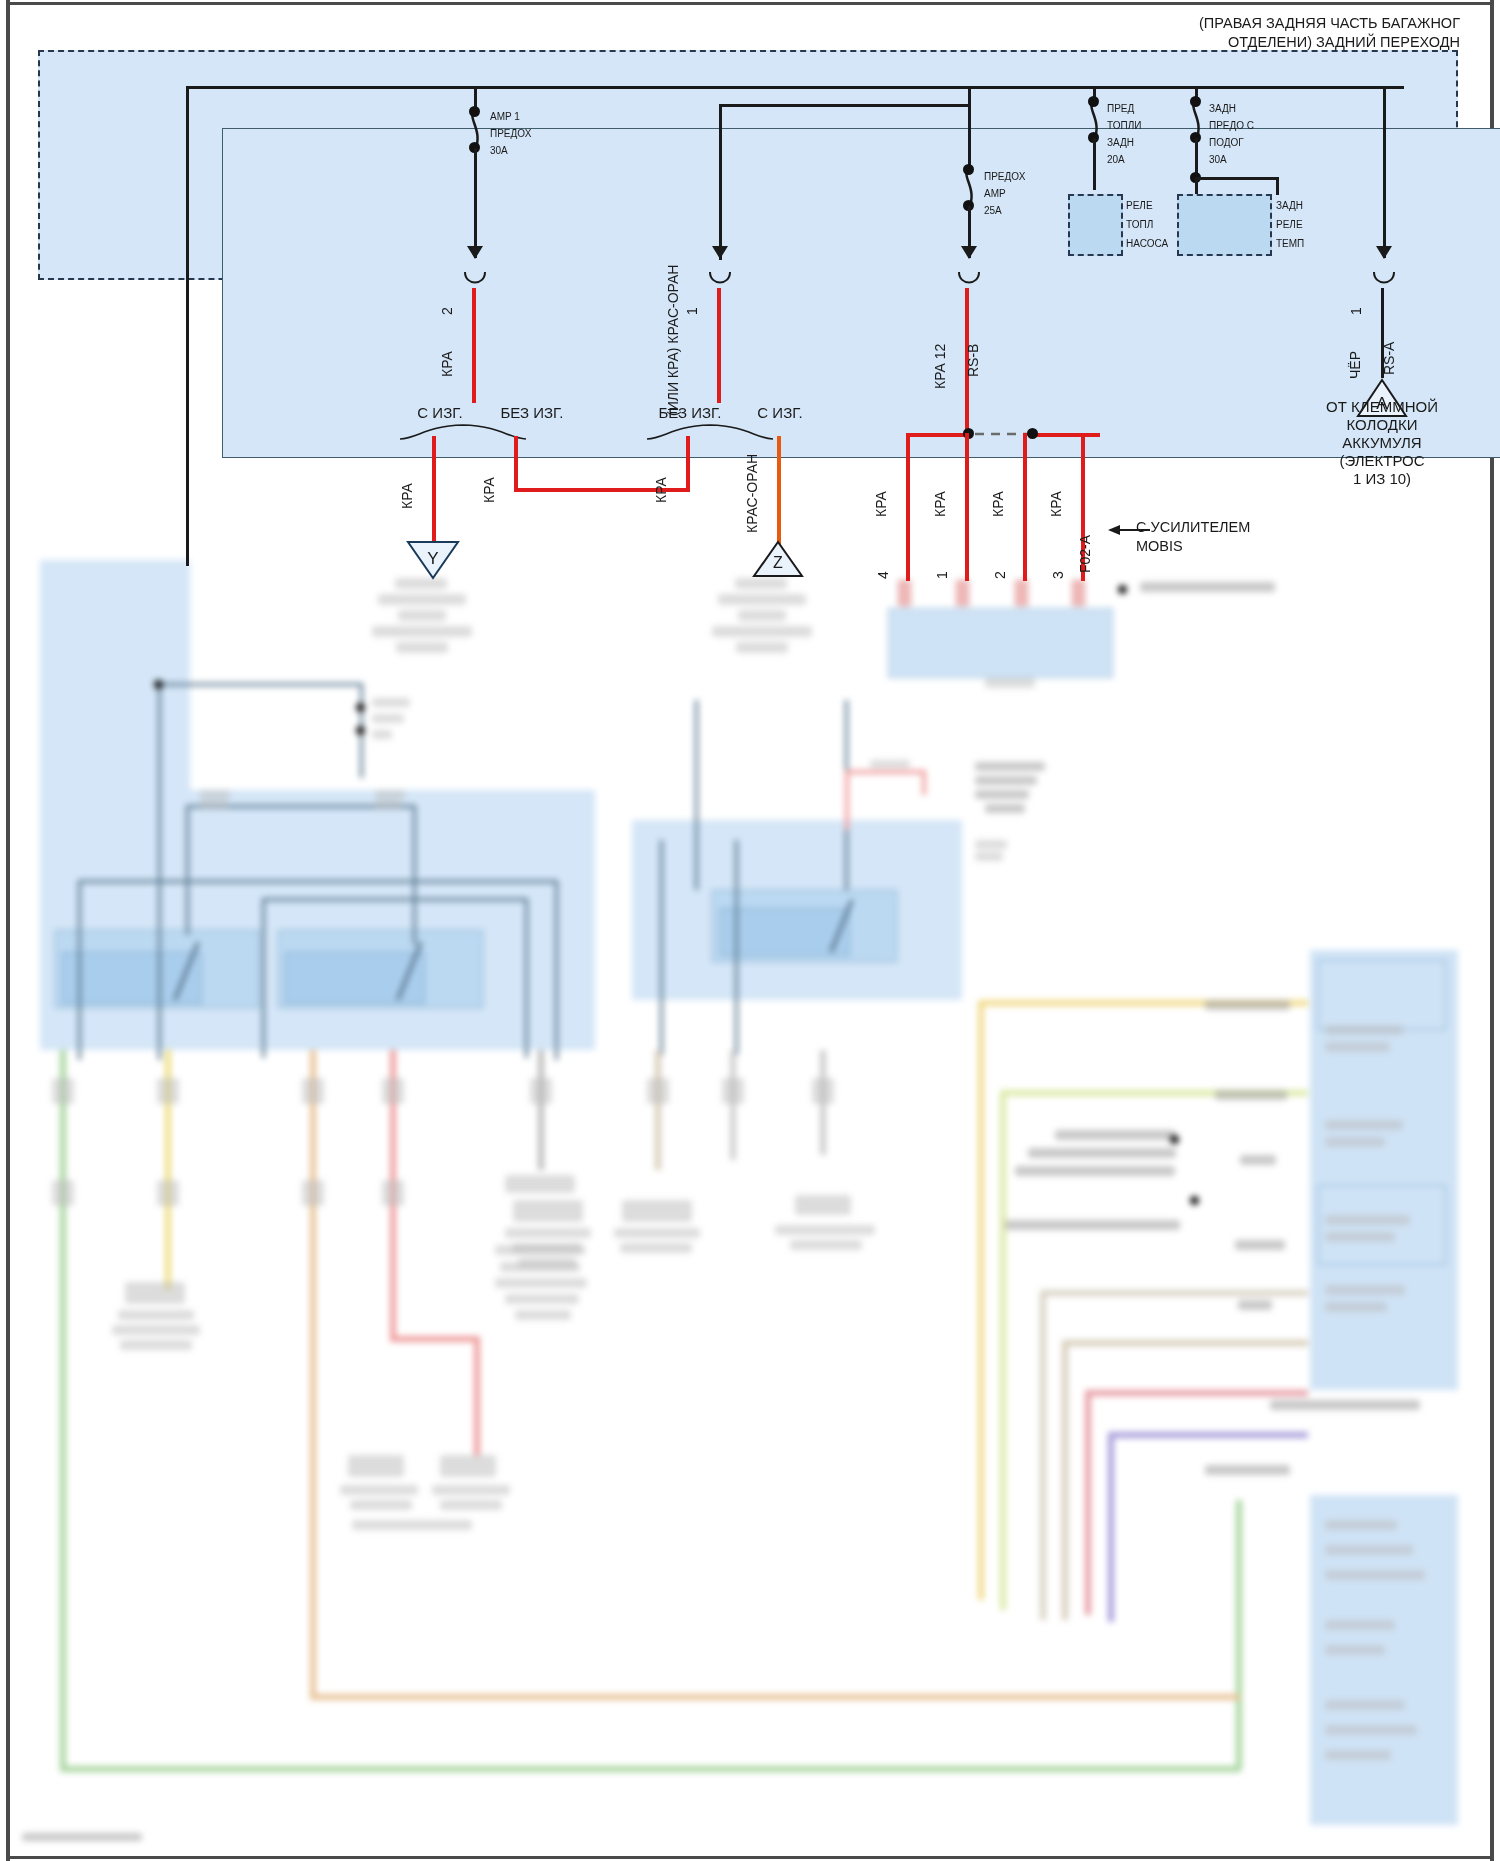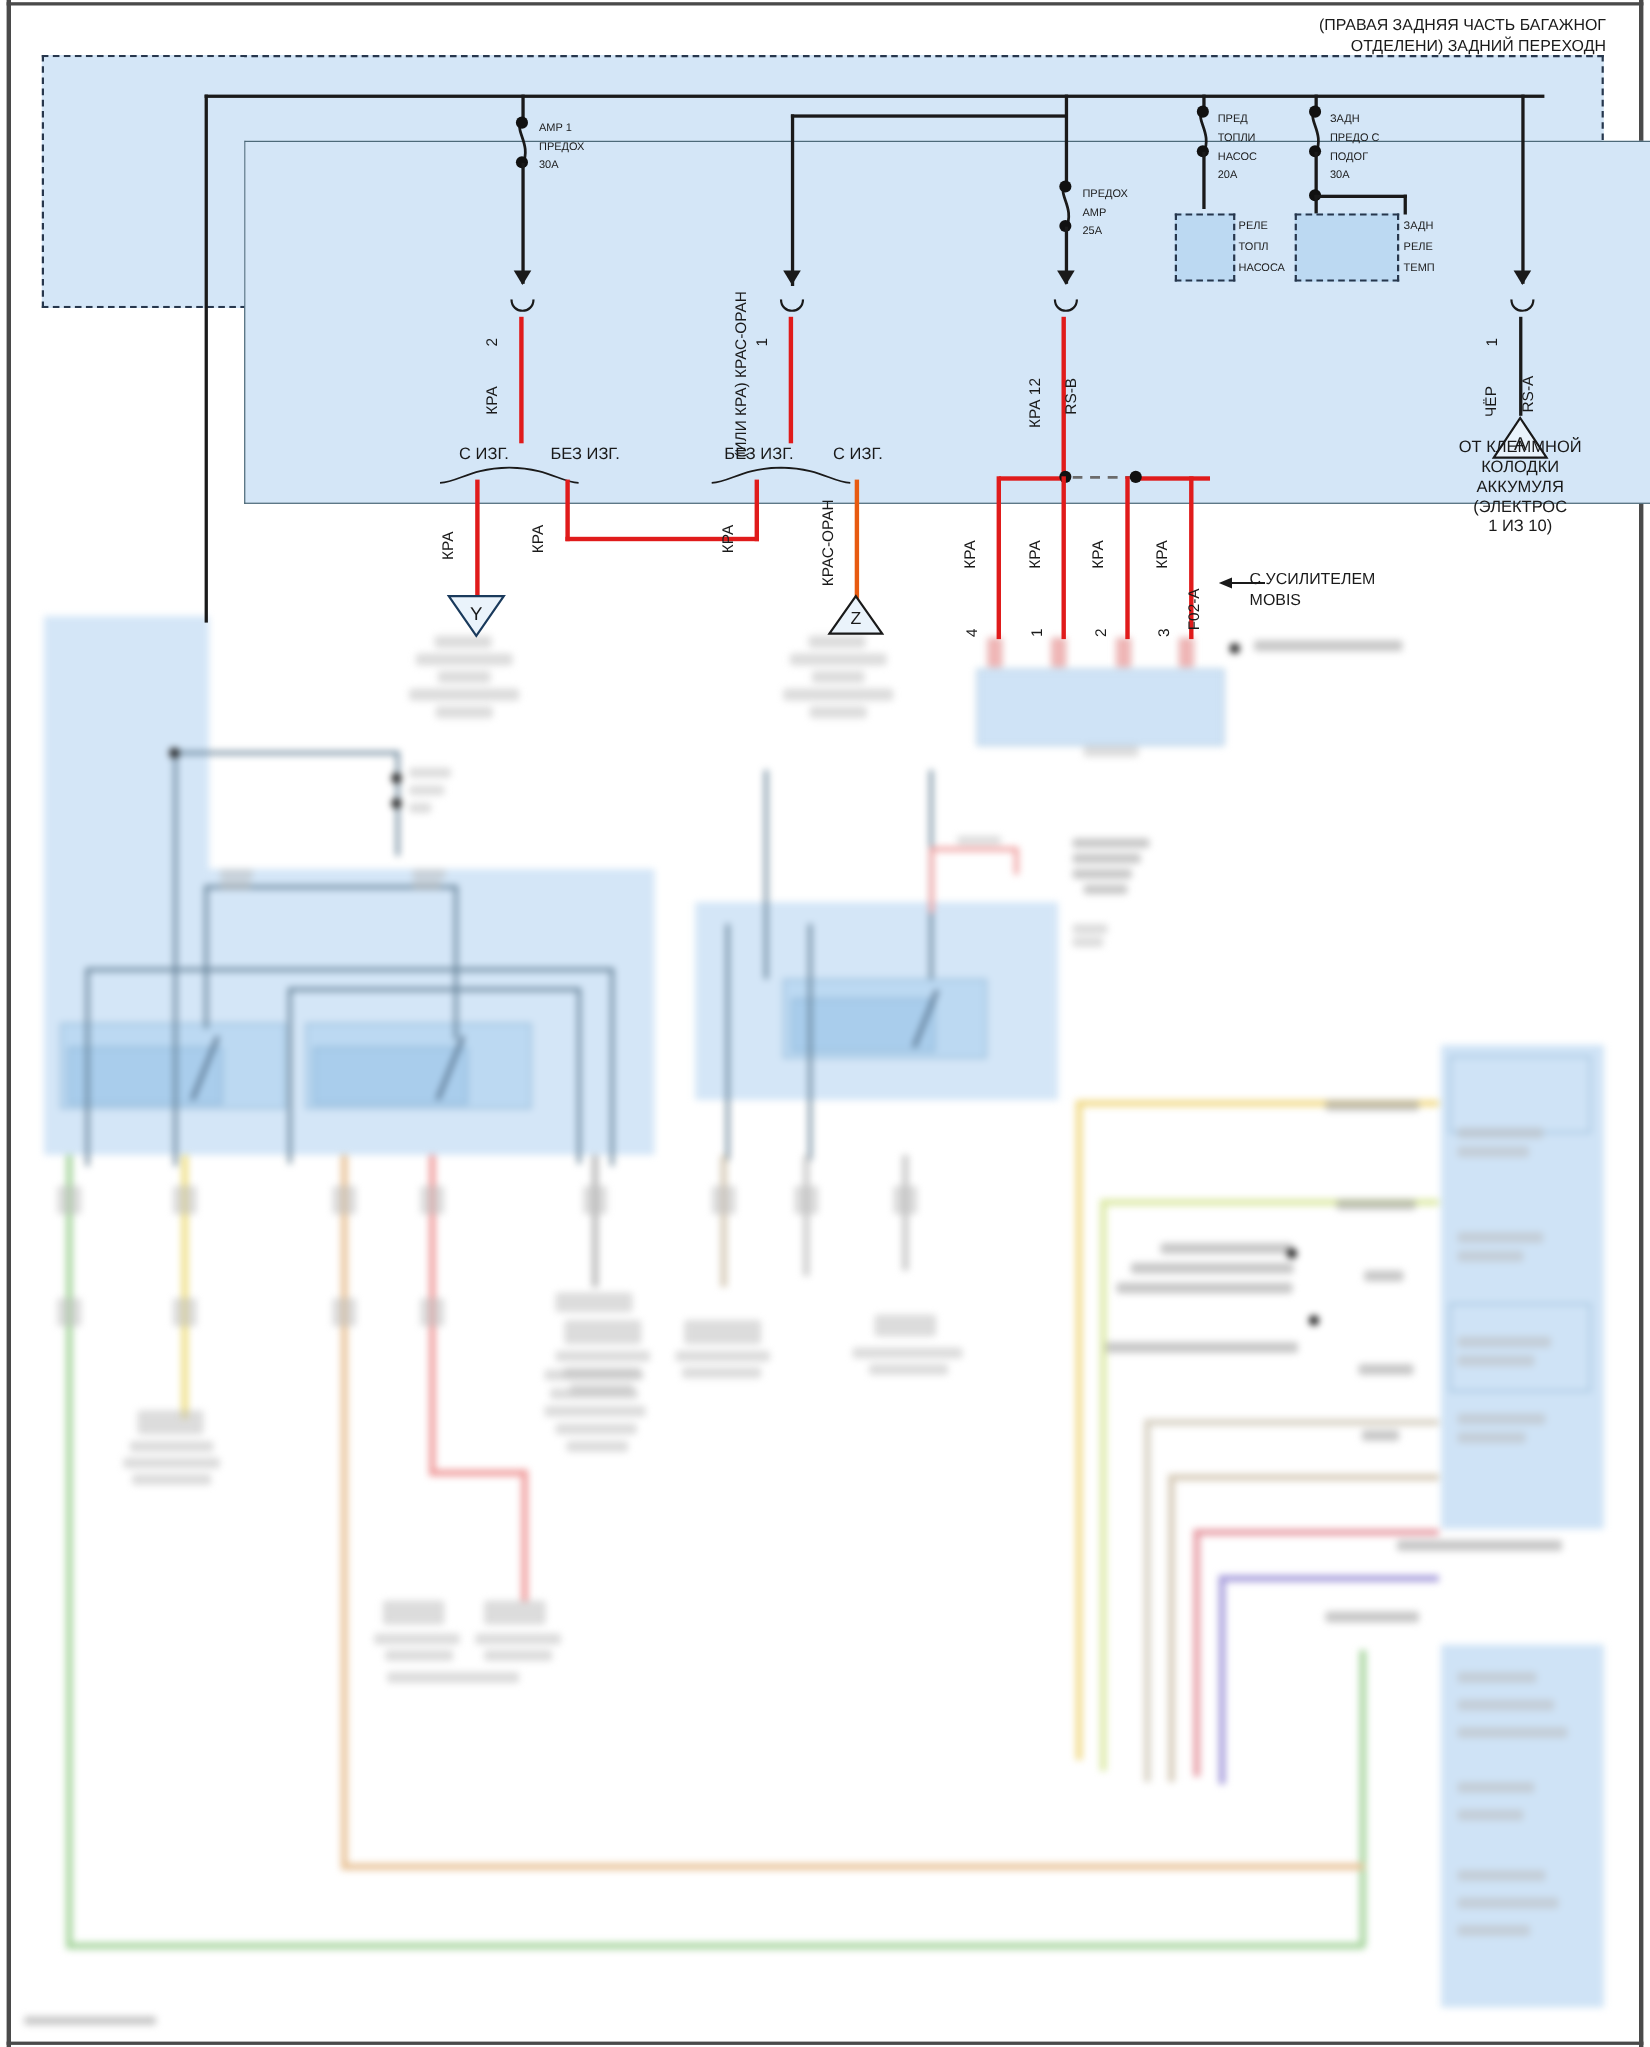--- a/index.html
+++ b/index.html
@@ -361,21 +361,21 @@
   <div>
     <div class="wire-v" style="left:1093px; top:86px; height:14px;"></div>
     <svg class="fuse" style="left:1083px; top:98px;" viewBox="0 0 22 44">
       <path d="M11 2 C 2 10, 20 22, 11 42" stroke="#1a1a1a" stroke-width="2.5" fill="none"></path>
     </svg>
     <div class="dot" style="left:1088px; top:96px;"></div>
     <div class="dot" style="left:1088px; top:132px;"></div>
     <div class="wire-v" style="left:1093px; top:138px; height:52px;"></div>
     <div class="lbl" style="left:1107px; top:100px; width:110px;">ПРЕД
 ТОПЛИ
-НАСОС
+ЗАДН
 20A</div>
   </div>
 
   <div>
     <div class="wire-v" style="left:1195px; top:86px; height:14px;"></div>
     <svg class="fuse" style="left:1185px; top:98px;" viewBox="0 0 22 44">
       <path d="M11 2 C 2 10, 20 22, 11 42" stroke="#1a1a1a" stroke-width="2.5" fill="none"></path>
     </svg>
     <div class="dot" style="left:1190px; top:96px;"></div>
     <div class="dot" style="left:1190px; top:132px;"></div>

